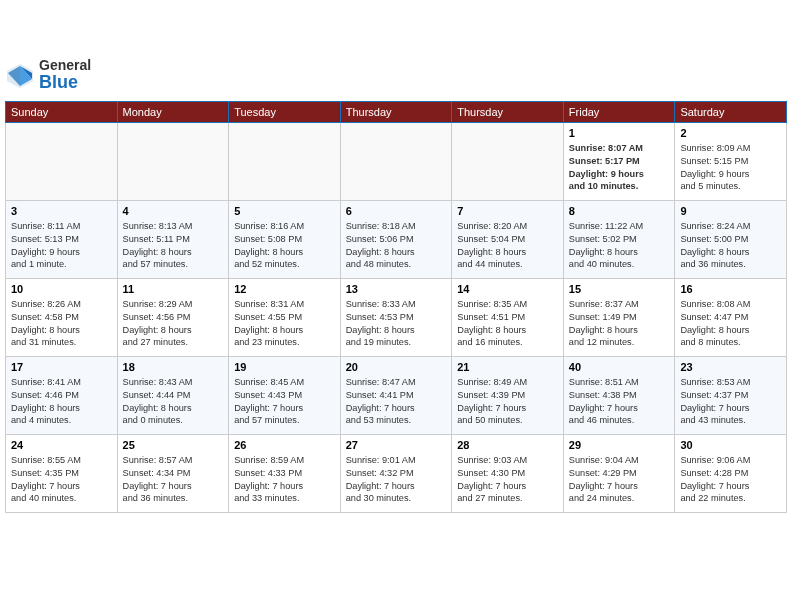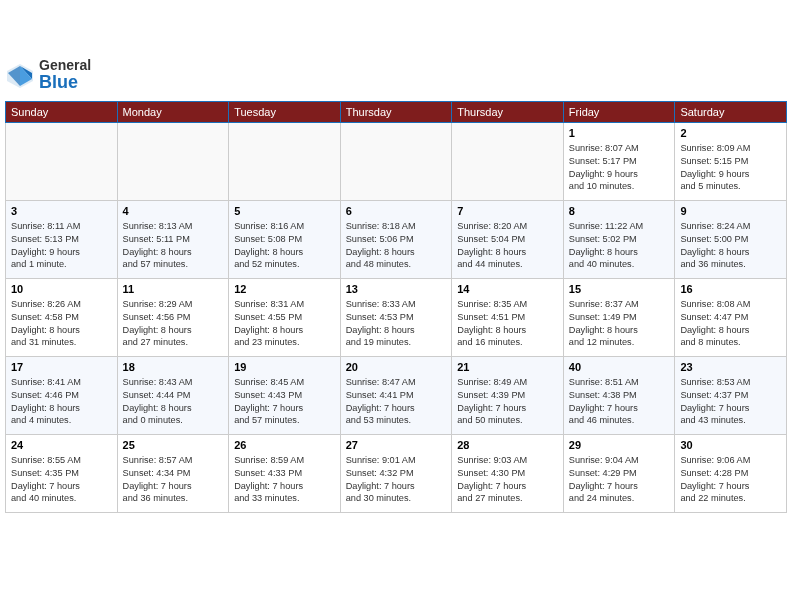--- a/index.html
+++ b/index.html
@@ -129,21 +129,21 @@
           <th>Saturday</th>
         </tr>
     </thead>
     <tbody id="calendar-body">
     <tr>
           <td class="empty"></td>
           <td class="empty"></td>
           <td class="empty"></td>
           <td class="empty"></td>
           <td class="empty"></td>
-          <td><span class="day-num">1</span><span class="day-info" style="white-space: pre-line;">Sunrise: 8:07 AM
+          <td><span class="day-num">1</span><span class="day-info" style="white-space: pre-line; font-weight: bold;">Sunrise: 8:07 AM
 Sunset: 5:17 PM
 Daylight: 9 hours
 and 10 minutes.</span></td>
           <td><span class="day-num">2</span><span class="day-info" style="white-space: pre-line;">Sunrise: 8:09 AM
 Sunset: 5:15 PM
 Daylight: 9 hours
 and 5 minutes.</span></td>
         </tr>
         <tr>
           <td><span class="day-num">3</span><span class="day-info" style="white-space: pre-line;">Sunrise: 8:11 AM

